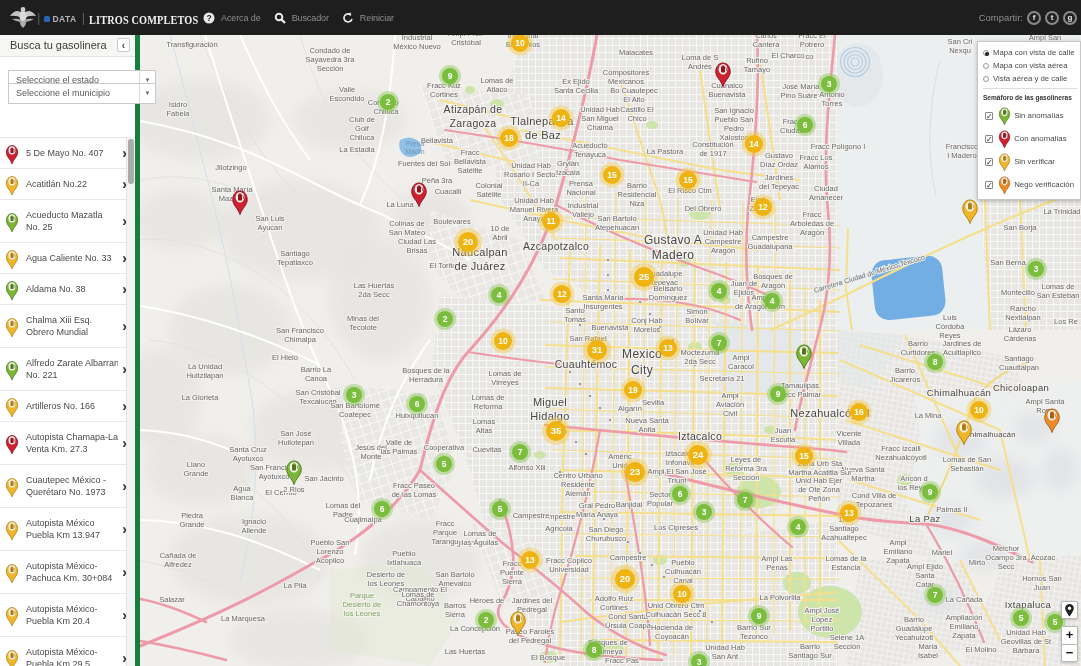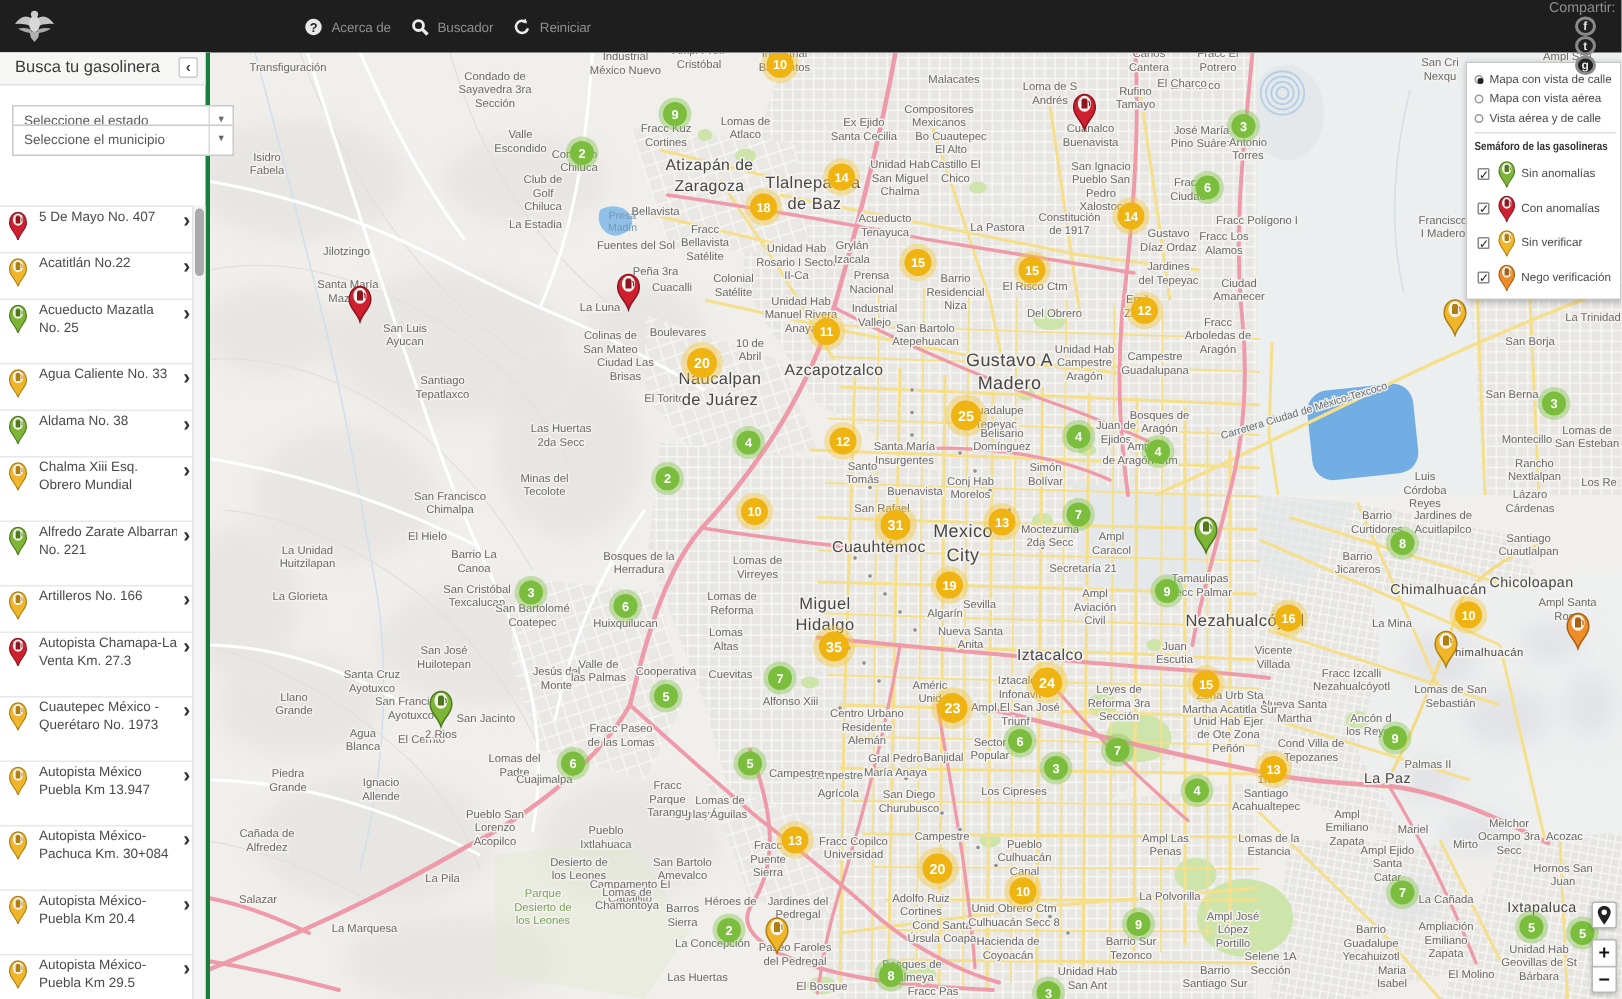--- a/index.html
+++ b/index.html
@@ -6,30 +6,30 @@
 .nav { position:absolute; left:0; top:0; width:1081px; height:35px; background:#1e1e1e; z-index:30; }
 .nav .logo-eagle { position:absolute; left:9px; top:4px; }
 .nav .brand { position:absolute; left:37px; top:0; height:35px; line-height:35px; color:#c9c9c9; font-size:11px; white-space:nowrap; }
 .nav .brand .bar { color:#5a5a5a; font-size:13px; }
 .nav .brand .data { color:#b5b5b5; font-weight:bold; font-size:8.5px; letter-spacing:0.5px; }
 .nav .brand .dot { display:inline-block; width:6px; height:6px; background:#2a63b8; border-radius:1.5px; margin:0 2px 0 4px; }
 .nav .brand .litros { color:#f2f2f2; font-family:"Liberation Serif", serif; font-weight:bold; font-size:13px; letter-spacing:0.2px; display:inline-block; transform:scaleX(0.79); transform-origin:left center; vertical-align:middle; }
 .navmenu { position:absolute; top:0; height:35px; display:flex; align-items:center; color:#8e8e8e; font-size:9px; letter-spacing:-0.1px; }
 .navmenu .mi { display:flex; align-items:center; margin-right:13px; }
 .navmenu .mi svg { margin-right:6px; }
-.share { position:absolute; right:4px; top:0; height:35px; display:flex; align-items:center; color:#8e8e8e; font-size:9.5px;flex-direction:column; }
+.share { position:absolute; right:4px; top:0; height:35px; display:flex; align-items:center; color:#8e8e8e; font-size:9.5px; }
 .share .sc { width:14px; height:14px; border:2px solid #8a8a8a; border-radius:50%; margin-left:4px; color:#e8e8e8; font-size:8px; font-weight:bold; text-align:center; line-height:9px; background:#222; }
-.sidebar { position:absolute; left:0; top:35px; width:140px; height:631px; background:#fff; z-index:20; border-right:3px solid #15803d; }
+.sidebar { position:absolute; left:0; top:35px; width:140px; height:631px; background:#fff; z-index:20; border-right:5px solid #15803d; }
 .sb-head { height:22px; background:#f6f6f4; border-bottom:1px solid #e2e2e2; position:relative; }
 .sb-head .t { position:absolute; left:10px; top:4px; font-size:11px; color:#3a3a3a; }
 .sb-head .coll { position:absolute; right:5px; top:3px; width:13px; height:14px; background:#fff; border:1px solid #ccc; border-radius:2px; font-size:10px; font-weight:bold; color:#444; text-align:center; line-height:13px; }
 .sel { position:absolute; left:8px; width:148px; height:21px; border:1px solid #c9c9c9; background:#fff; font-size:9px; color:#5a5a5a; line-height:19px; padding-left:7px; }
 .sel .arr { position:absolute; right:0; top:0; width:16px; height:19px; border-left:1px solid #d9d9d9; text-align:center; color:#666; font-size:6px; line-height:19px; }
 .list { position:absolute; left:0; top:102px; width:131px; height:529px; overflow:hidden; border-top:1px solid #e5e5e5; }
-.row { height:31px; border-bottom:1px solid #e8e8e8; display:flex; align-items:flex-start; }
+.row { height:31px; border-bottom:1px solid #e8e8e8; display:flex; align-items:center; }
 .row.two { height:43px; }
 .rtxt { flex:1; font-size:9px; color:#4a4a4a; line-height:12px; padding-left:5px; white-space:nowrap; overflow:hidden; }
 .chev { flex:0 0 13px; font-size:14px; font-weight:bold; color:#2f2f2f; text-align:center; }
 .sbar { position:absolute; right:0; top:102px; width:9px; height:529px; background:#f4f4f4; border-left:1px solid #e3e3e3; }
 .sbar .thumb { position:absolute; left:1px; top:2px; width:6px; height:45px; background:#ababab; border-radius:3px; }
 .map { position:absolute; left:135px; top:35px; width:946px; height:631px; overflow:hidden; background:#f1efec; }
 .panel { position:absolute; left:842px; top:6px; width:104px; background:#fff; border:1px solid #c7c7c7; box-shadow:0 1px 4px rgba(0,0,0,0.25); padding:6px 3px 3px 5px; z-index:25; }
 .panel .ro { font-size:7.8px; color:#4a4a4a; margin-bottom:4px; display:flex; align-items:center; white-space:nowrap; }
 .panel .ro .rc { width:6px; height:6px; border:1px solid #9a9a9a; border-radius:50%; margin-right:4px; flex:0 0 6px; position:relative; }
 .panel .ro .rc.on::after { content:""; position:absolute; left:1px; top:1px; width:4px; height:4px; background:#222; border-radius:50%; }
@@ -1313,20 +1313,21 @@
 <div class="nav">
  <svg class="logo-eagle" width="28" height="27" viewBox="0 0 28 27">
    <path d="M1 12 Q7 4 13 9 L13 14 Q7 11 1 12 Z" fill="#c4c4c4"></path>
    <path d="M27 12 Q21 4 15 9 L15 14 Q21 11 27 12 Z" fill="#c4c4c4"></path>
    <ellipse cx="14" cy="12" rx="3.6" ry="5.5" fill="#d8d8d8"></ellipse>
    <circle cx="14" cy="5.5" r="2.4" fill="#cccccc"></circle>
    <path d="M10.5 16 Q14 18.5 17.5 16 L16.5 21 L14 24 L11.5 21 Z" fill="#b0b0b0"></path>
    <path d="M3 15 Q9 14 12 16 L11 18 Q6 17 3 15 Z" fill="#a9a9a9"></path>
    <path d="M25 15 Q19 14 16 16 L17 18 Q22 17 25 15 Z" fill="#a9a9a9"></path>
  </svg>
+ <div class="brand"><span class="bar">|</span><span class="dot"></span><span class="data">DATA</span><span class="bar" style="margin:0 4px 0 5px">|</span><span class="litros">LITROS COMPLETOS</span></div>
  <div class="navmenu" style="left:203px">
    <div class="mi"><svg width="12" height="12">
           <circle cx="6" cy="6" r="5.5" fill="#e8e8e8"></circle>
           <text x="6" y="9" text-anchor="middle" font-size="8.5" font-weight="bold" fill="#1e1e1e" font-family="Liberation Sans, sans-serif">?</text>
         </svg>Acerca de</div>
    <div class="mi"><svg width="12" height="12">
           <circle cx="5" cy="5" r="3.3" fill="none" stroke="#ececec" stroke-width="1.9"></circle>
           <line x1="7.6" y1="7.6" x2="11" y2="11" stroke="#ececec" stroke-width="2.2"></line>
         </svg>Buscador</div>
    <div class="mi"><svg width="12" height="12" viewBox="0 0 13 13">

